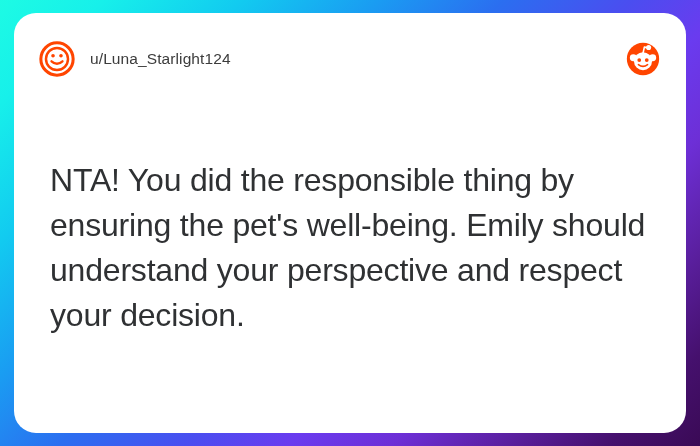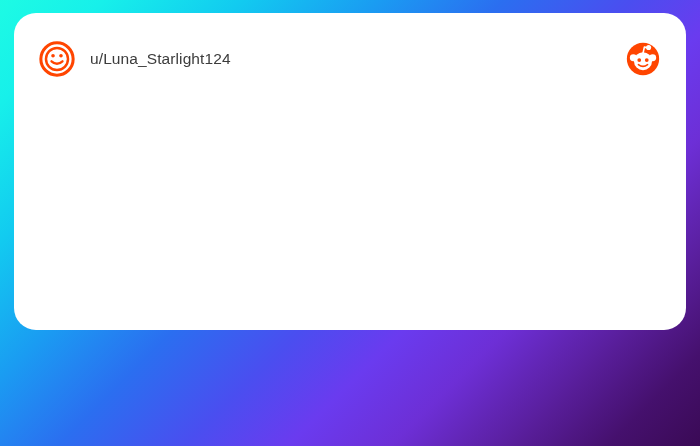--- a/index.html
+++ b/index.html
@@ -32,21 +32,21 @@
         #45106d 92%,
         #3a0a55 100%);
     overflow: hidden;
   }
 
   .card {
     position: absolute;
     left: 14px;
     top: 13px;
     width: 672px;
-    height: 317px;
+    height: 420px;
     background: #ffffff;
     border-radius: 22px;
     box-sizing: border-box;
     padding: 0;
     overflow: hidden;
   }
 
   .card-header {
     position: absolute;
     left: 0;
@@ -125,16 +125,17 @@
           <circle cx="26.6" cy="6.4" r="3.0" fill="#ffffff"></circle>
           <path d="M20 13.4 L21.6 6.0 L26.3 6.9" fill="none" stroke="#ffffff" stroke-width="1.9" stroke-linecap="round" stroke-linejoin="round"></path>
           <circle cx="15.6" cy="21.2" r="2.2" fill="#ff4500"></circle>
           <circle cx="24.4" cy="21.2" r="2.2" fill="#ff4500"></circle>
           <path d="M14.6 26.6 Q20 30.6 25.4 26.6" fill="none" stroke="#ff4500" stroke-width="1.9" stroke-linecap="round"></path>
         </svg>
       </span>
 
     </div>
 
+    <div class="comment-body">NTA! You did the responsible thing by ensuring the pet's well-being. Emily should understand your perspective and respect your decision.</div>
 
   </div>
 
 </div>
 
 </body></html>

